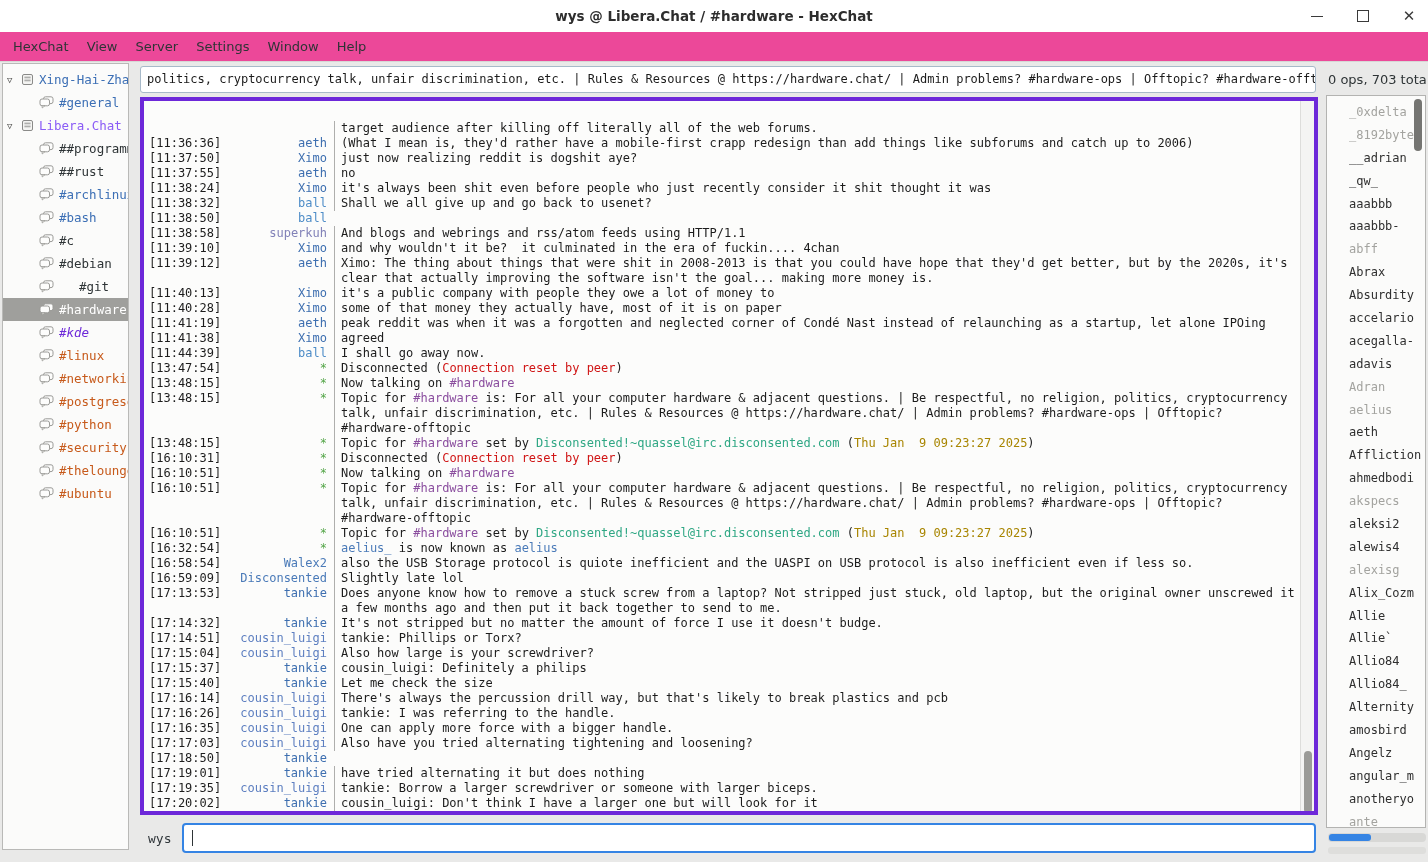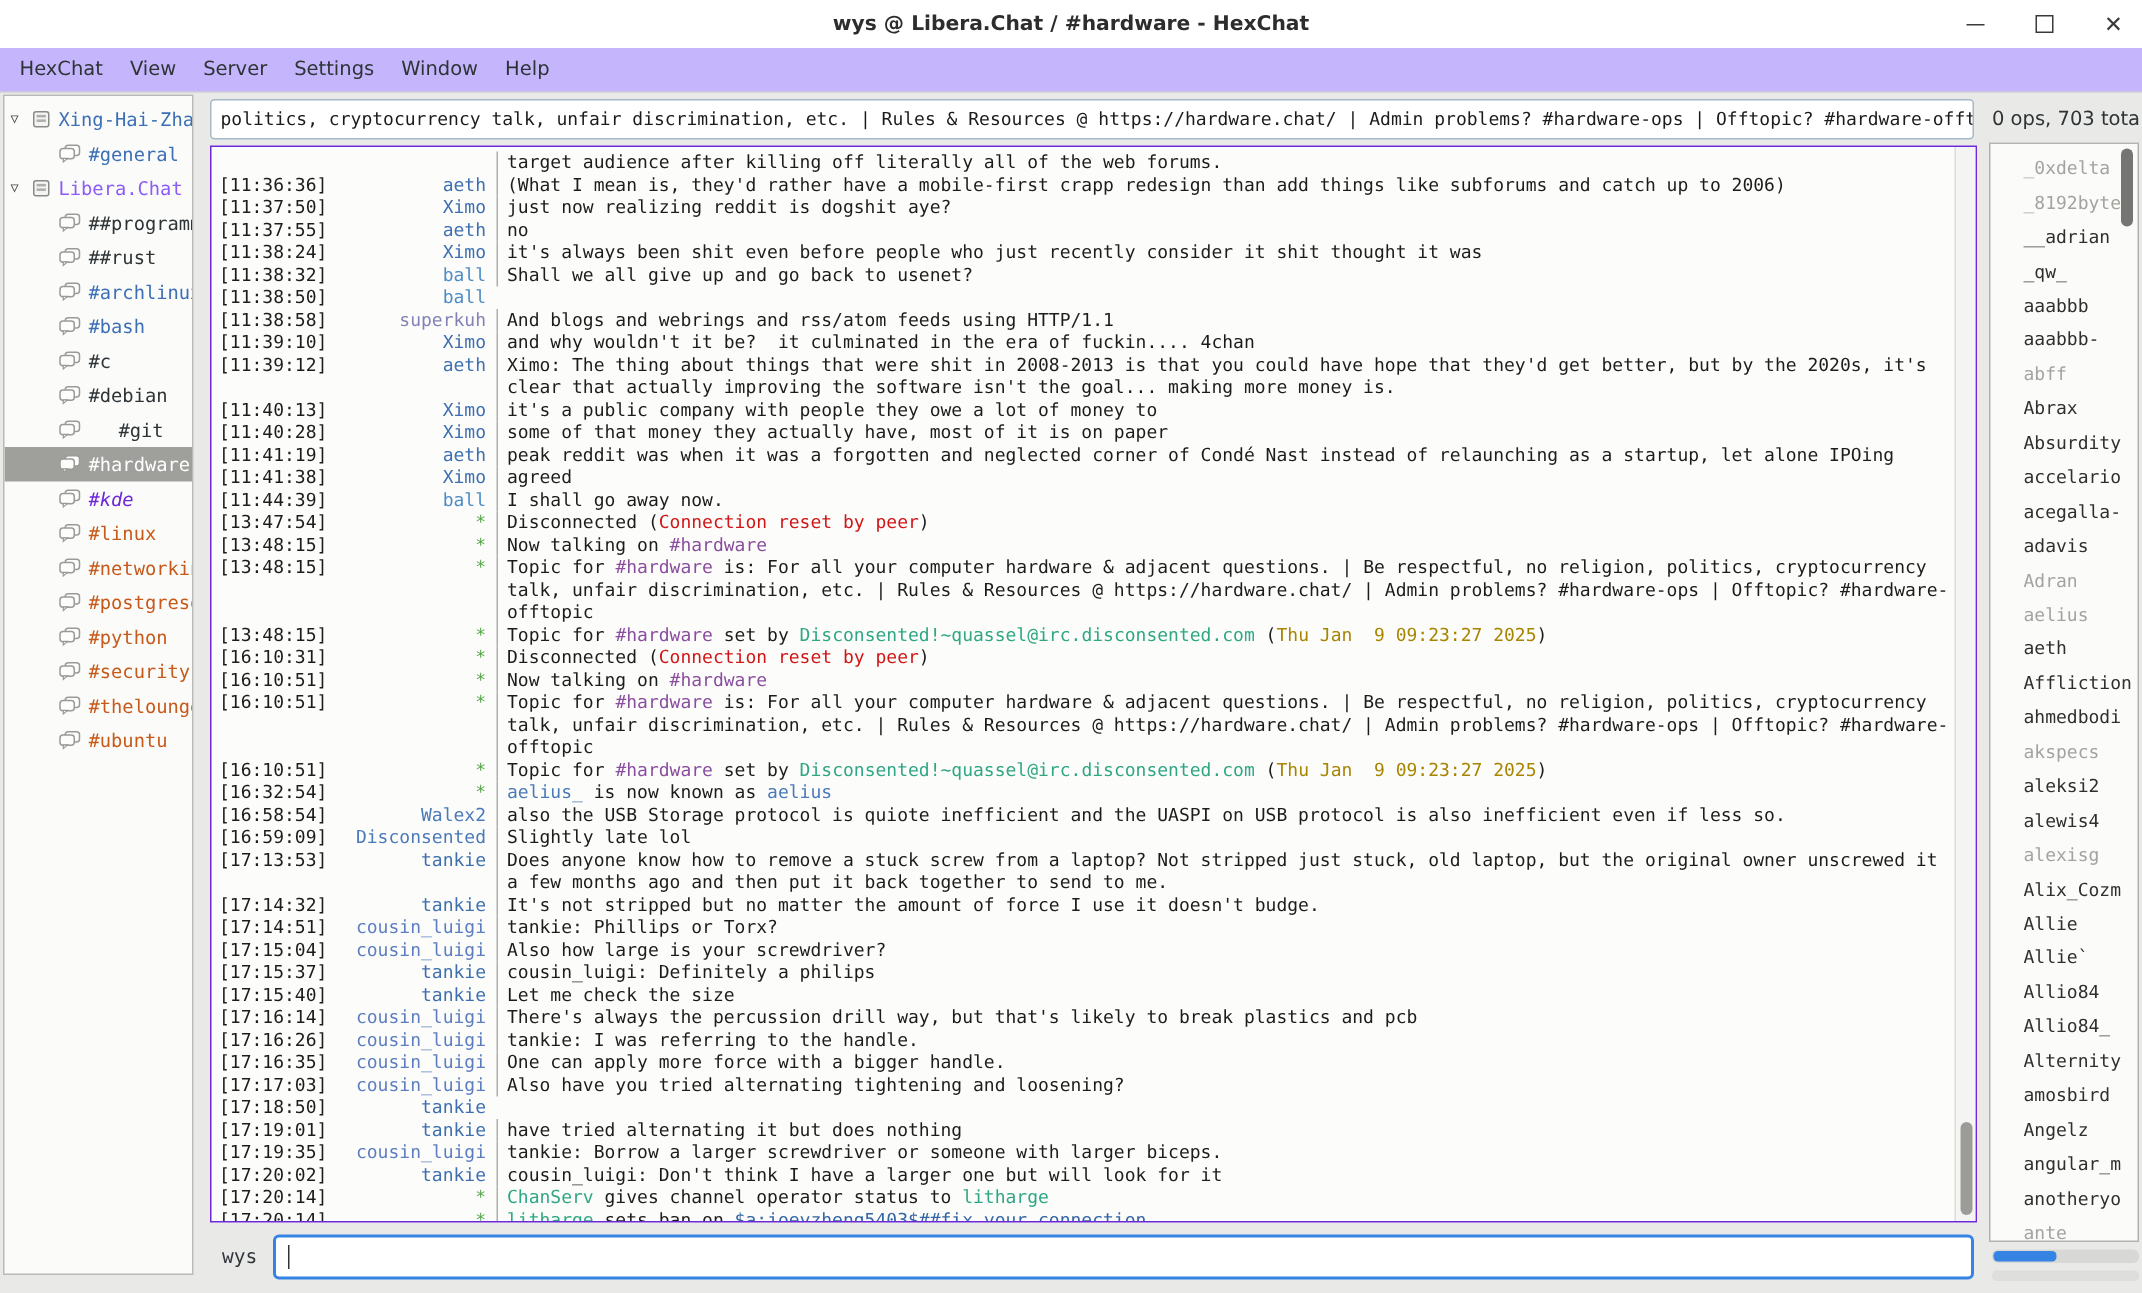--- a/index.html
+++ b/index.html
@@ -9,21 +9,21 @@
   
   .titlebar{position:absolute;left:0;top:0;width:1428px;height:32px;background:#ffffff;}
   .titlebar .wtitle{position:absolute;left:0;right:0;top:0;height:32px;line-height:32px;
        text-align:center;font-weight:bold;font-size:13.5px;color:#2d2d2d;}
   .wc{position:absolute;top:0;width:18px;height:32px;display:flex;align-items:center;justify-content:center;}
   .wc-min-bar{width:12px;border-top:1.6px solid #3a3a3a;}
   .wc-max-box{width:10px;height:10px;border:1.6px solid #3a3a3a;}
   .wc-close-x{font-size:15px;color:#3a3a3a;line-height:1;}
 
   
-  .menubar{position:absolute;left:0;top:32px;width:1428px;height:30px;background:#c4b5fd;
+  .menubar{position:absolute;left:0;top:32px;width:1428px;height:30px;background:#ec4899;
        border-bottom:1px solid #d7d7d5;display:flex;align-items:center;padding-left:4px;box-sizing:border-box;}
   .menu-item{font-size:13px;color:#2e3436;padding:0 9px;line-height:30px;}
 
   
   .topicbar{position:absolute;left:140px;top:66px;width:1176px;height:27px;background:#ffffff;
        border:1px solid #a7b9c9;border-radius:3px;box-sizing:border-box;overflow:hidden;}
   .topicbar span{display:block;white-space:nowrap;font-family:"DejaVu Sans Mono","Liberation Mono",monospace;
        font-size:12px;color:#1b1b1b;line-height:25px;padding-left:6px;}
 
   
@@ -37,21 +37,21 @@
        font-family:"DejaVu Sans Mono","Liberation Mono",monospace;font-size:12.5px;}
   .tree-row.server{padding-left:4px;}
   .tree-row.channel{padding-left:36px;}
   .tree-row.selected{background:#9f9f9c;}
   .expander{width:14px;font-size:9px;color:#4a4a48;flex:none;}
   .tree-ico{margin-right:5px;flex:none;display:inline-flex;}
   .tree-label{overflow:hidden;white-space:nowrap;}
 
   
   .chat-panel{position:absolute;left:140px;top:97px;width:1178px;height:718px;background:#fcfcfb;
-       border:1px solid #6d28d9;box-sizing:border-box;overflow:hidden;padding-top:3px;}
+       border:4px solid #6d28d9;box-sizing:border-box;overflow:hidden;padding-top:20px;}
   .chat-lines{font-family:"DejaVu Sans Mono","Liberation Mono",monospace;font-size:12px;line-height:15px;}
   .crow{display:flex;align-items:flex-start;}
   .ctime{flex:0 0 78px;padding-left:5px;color:#1c1c1c;white-space:pre;}
   .cnick{flex:0 0 100px;text-align:right;padding-right:7px;white-space:pre;overflow:hidden;}
   .cmsg{flex:1;border-left:1px solid #aeaeac;padding-left:6px;padding-right:16px;
        white-space:pre-wrap;word-wrap:break-word;color:#1c1c1c;}
   .chat-sb{position:absolute;right:0;top:0;width:13px;height:716px;background:#f4f4f3;border-left:1px solid #dddddb;}
   .chat-sb .thumb{position:absolute;right:2px;bottom:4px;width:8px;height:62px;background:#9b9b98;border-radius:4px;}
 
   

